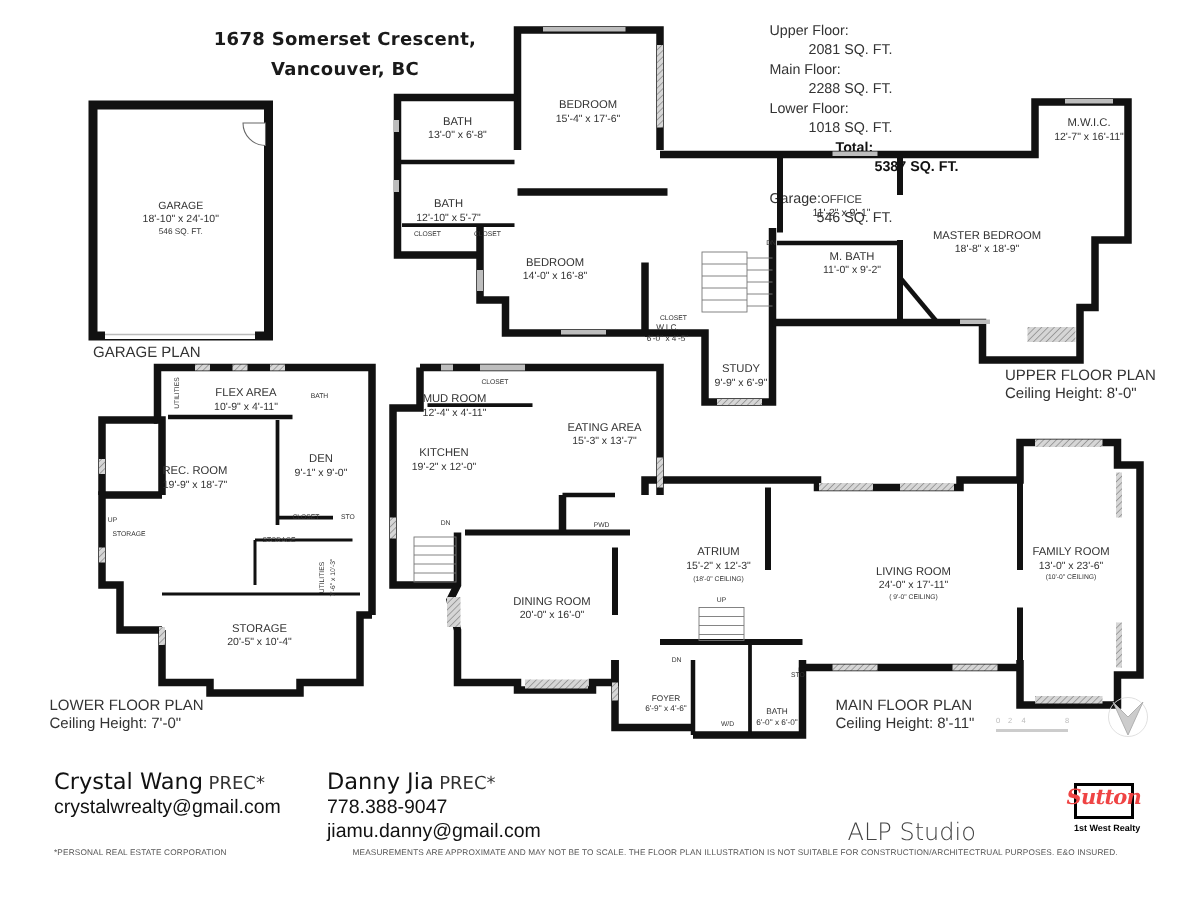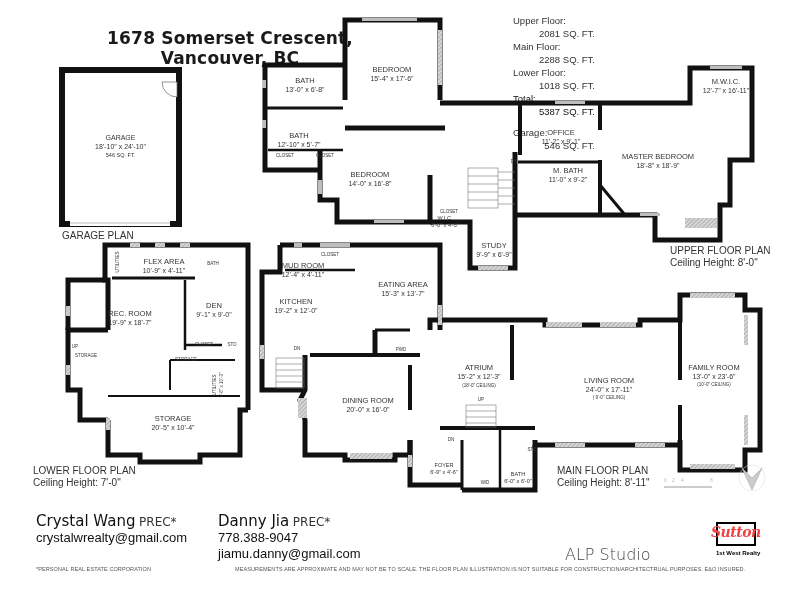--- a/index.html
+++ b/index.html
@@ -1,23 +1,23 @@
 <!DOCTYPE html>
 <html><head>
 <meta charset="utf-8">
 <style>
   html, body { margin:0; padding:0; background:#ffffff; }
   body { width:800px; height:608px; position:relative; overflow:hidden; font-family:"Liberation Sans", sans-serif; color:#222; }
   .abs { position:absolute; }
-  .title { left:80px; top:28px; width:300px; text-align:center; font-family:"DejaVu Sans", sans-serif; font-weight:bold; font-size:17px; line-height:20px; color:#1a1a1a; letter-spacing:0.2px; }
+  .title { left:80px; top:16px; width:300px; text-align:center; font-family:"DejaVu Sans", sans-serif; font-weight:bold; font-size:12px; line-height:20px; color:#1a1a1a; letter-spacing:0.2px; }
   .sq { left:513px; top:14px; font-size:9.5px; line-height:13px; color:#333; }
   .sq .row { display:flex;flex-direction:column; }
   .sq .lab { width:72px; }
   .sq .val { width:82px; text-align:right; }
-  .sq .bold { font-weight:normal; color:#111; }
+  .sq .bold { font-weight:bold; color:#111;margin-left:44px; }
   .sq .gap { height:8px; }
   svg.plan { position:absolute; left:0; top:0; }
   .rm { font-family:"Liberation Sans", sans-serif; fill:#333; text-anchor:middle; }
   .rl { font-size:7.5px; }
   .rd { font-size:7px; }
   .rs { font-size:5.5px; }
   .tiny { font-size:4.5px; }
   .plabel { font-size:10px; color:#333; line-height:12px; }
   .agent { font-size:13px; line-height:16px; color:#111; }
   .agent .nm { font-family:"DejaVu Sans", sans-serif; font-weight:normal; font-size:15px;margin-top:16px; }

